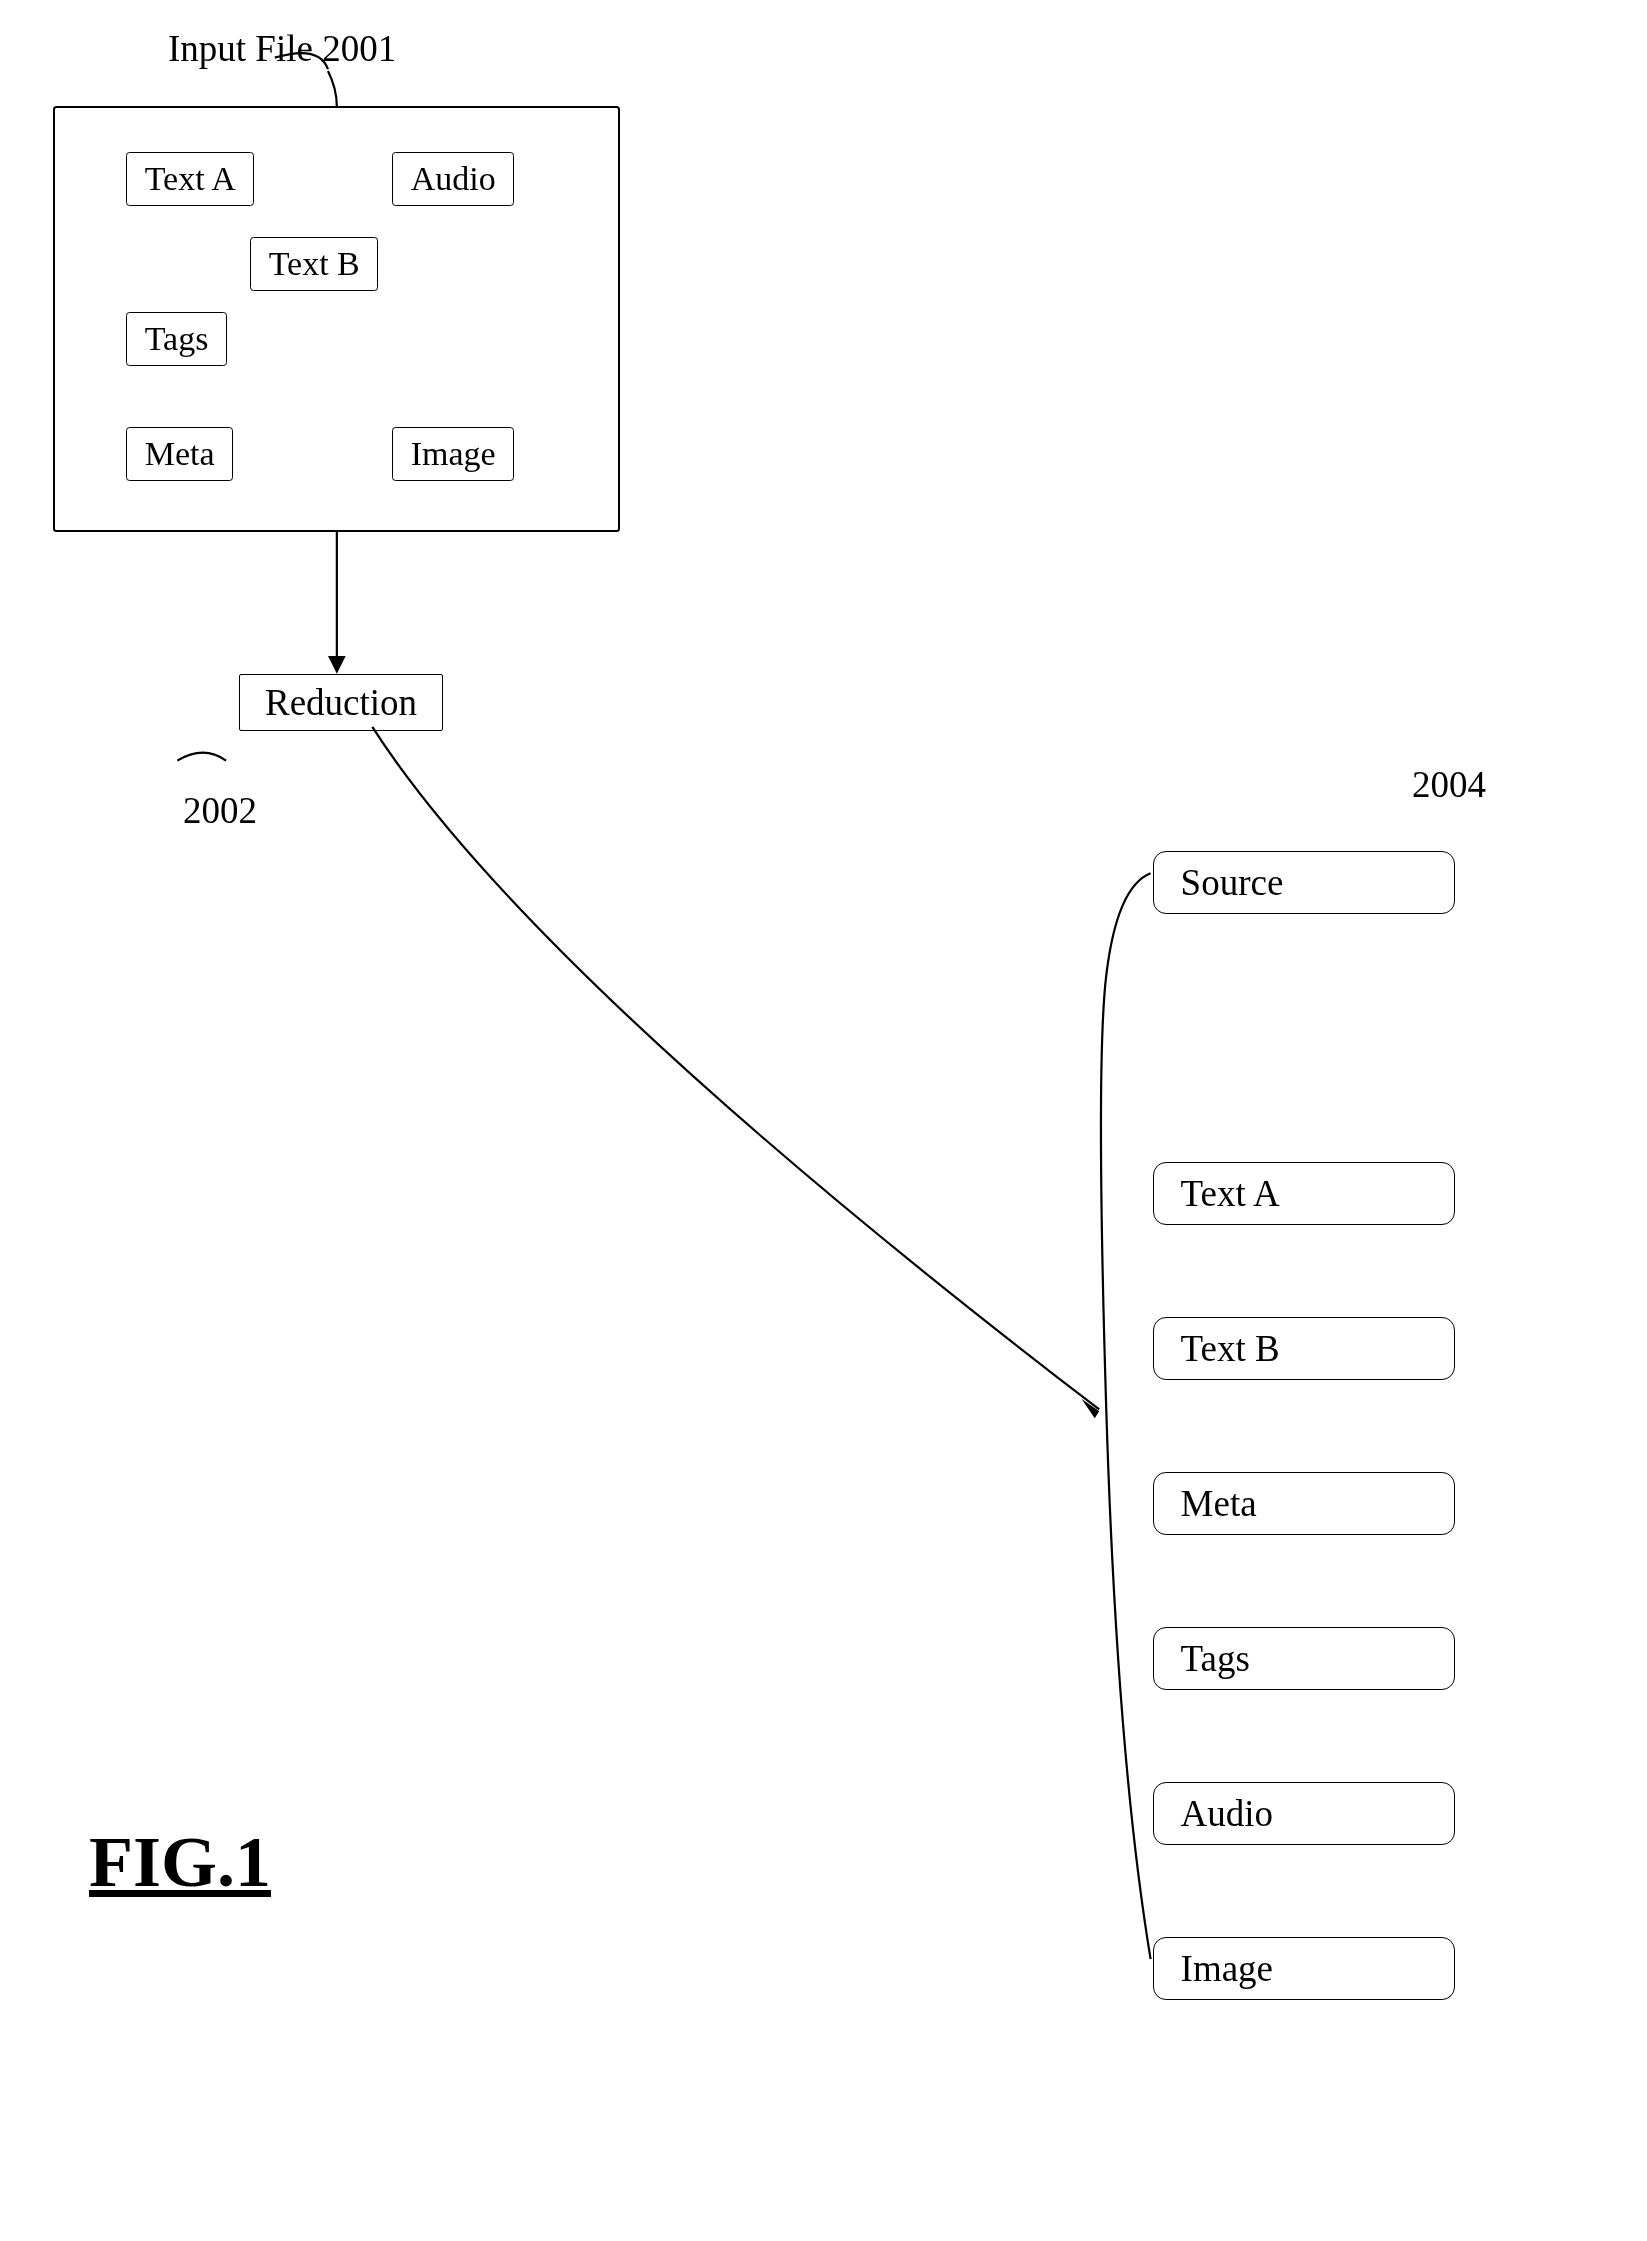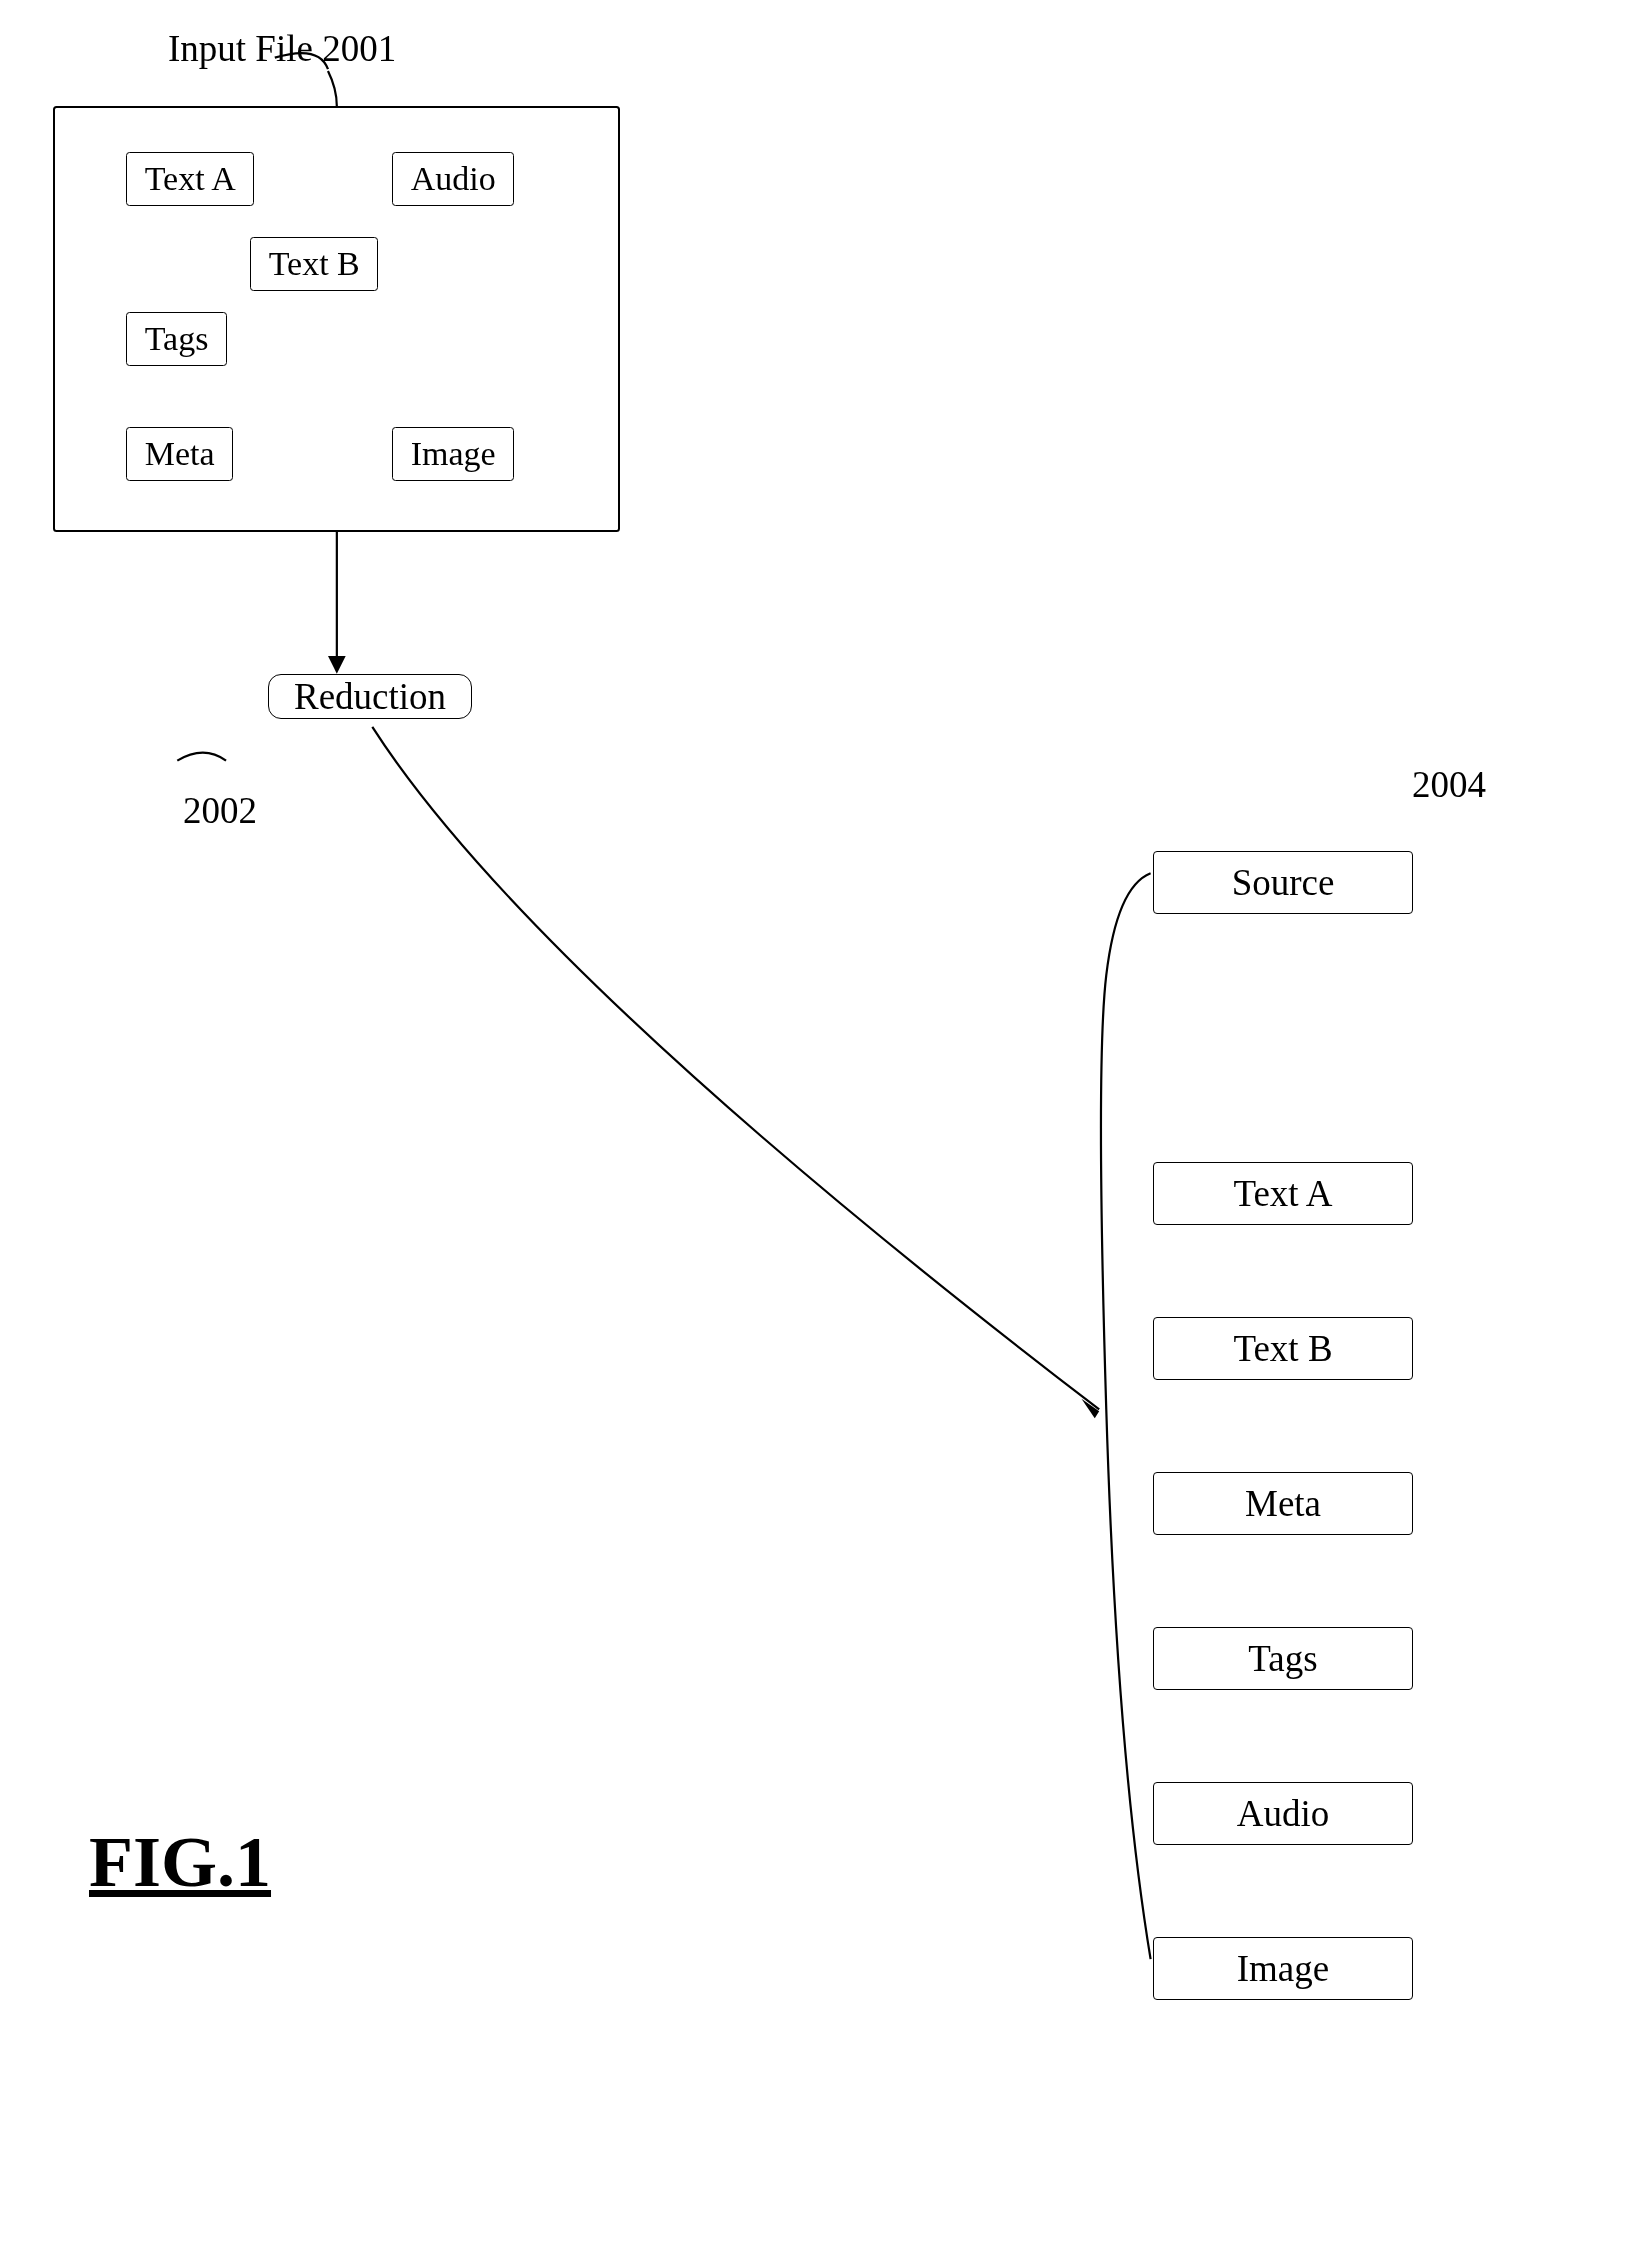--- a/index.html
+++ b/index.html
@@ -46,38 +46,36 @@
       font-size: 34px;
       background: #fff;
     }
 
     
     .reduction-box {
       position: absolute;
       top: 674px;
       left: 239px;
       border: 1.8px solid #000;
-      border-radius: 13px;
-      padding: 0 25px;
+      border-radius: 2px;
+      padding: 6px 25px;
       font-size: 37px;
       background: #fff;
-      margin-left: 29px;
     }
 
     
     .right-col-box {
       position: absolute;
       left: 1153px;
       border: 1.8px solid #000;
-      border-radius: 4px;
+      border-radius: 13px;
       padding: 8.9px 26.6px;
       font-size: 37px;
       background: #fff;
-      width: 260px;
-      text-align: center;
+      width: 302px;
     }
 
     
     .fig-label {
       position: absolute;
       bottom: 337px;
       left: 89px;
       font-size: 72px;
       font-weight: bold;
       text-decoration: underline;

